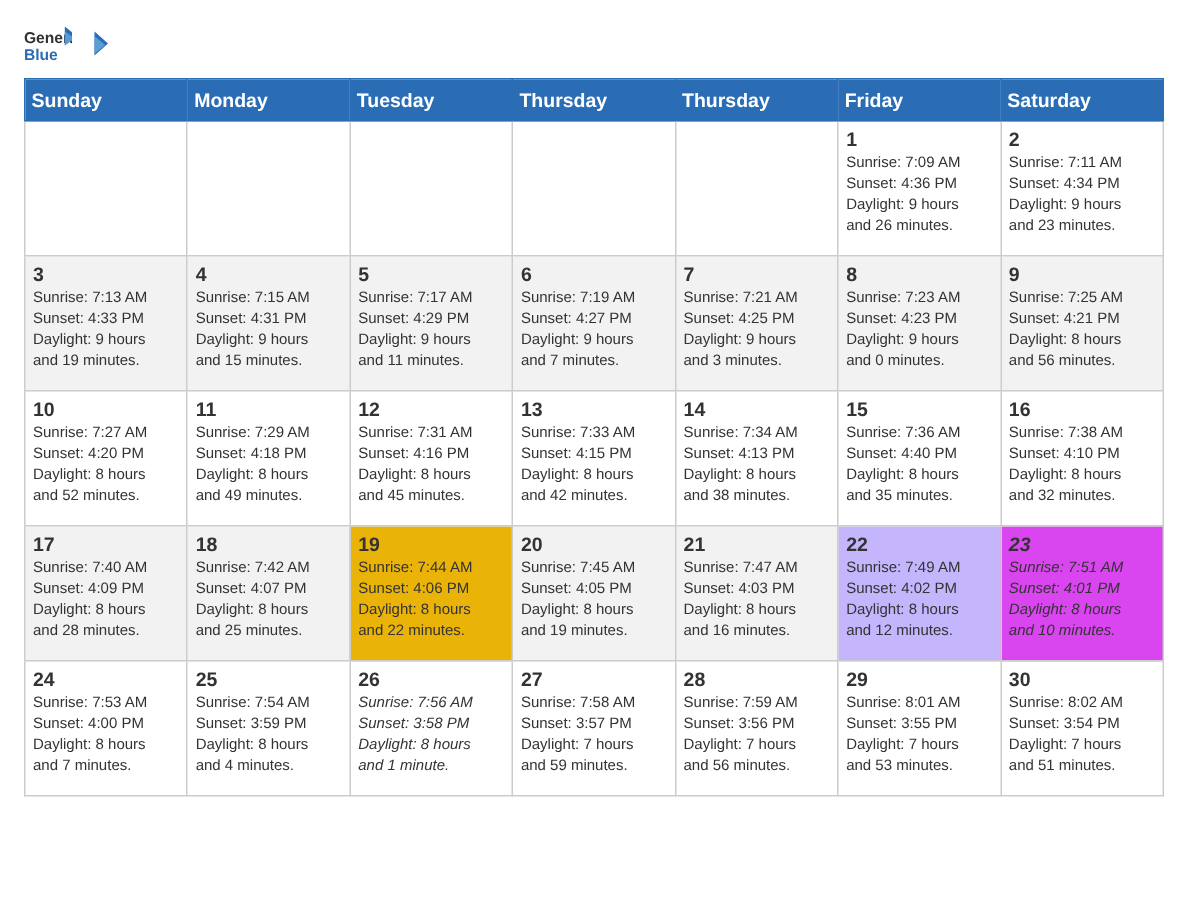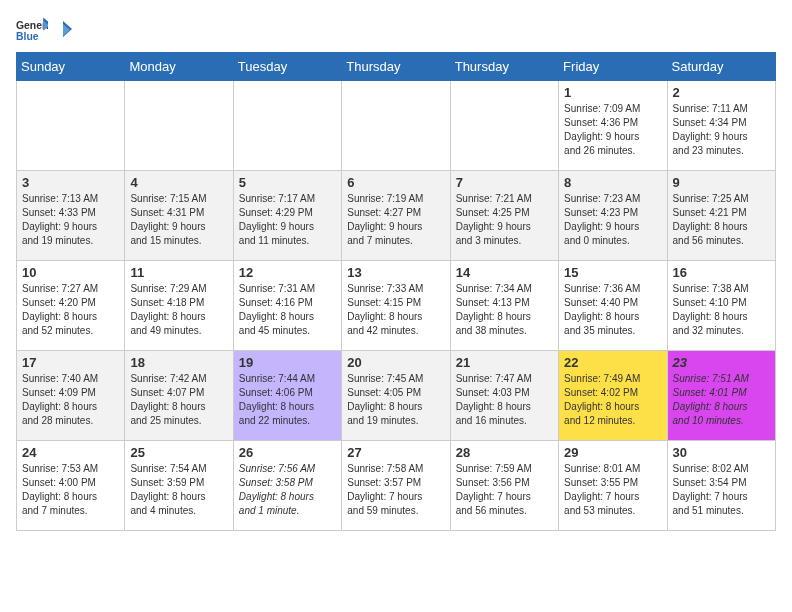--- a/index.html
+++ b/index.html
@@ -49,21 +49,21 @@
     }
     table {
       width: 100%;
       border-collapse: collapse;
       table-layout: fixed;
     }
     thead th {
       background-color: #2a6db5;
       color: #fff;
       font-size: 13px;
-      font-weight: normal;
+      font-weight: bold;
       padding: 6px 4px;
       text-align: left;
       border: 1px solid #2a6db5;
       margin-top: 17px;
     }
     tbody td {
       border: 1px solid #ccc;
       vertical-align: top;
       padding: 4px 5px;
       height: 90px;
@@ -261,42 +261,42 @@
 Daylight: 8 hours
 and 28 minutes.</div>
         </td>
         <td style="background: rgb(242, 242, 242);">
           <span class="day-number">18</span>
           <div class="day-info" style="white-space: pre-line;">Sunrise: 7:42 AM
 Sunset: 4:07 PM
 Daylight: 8 hours
 and 25 minutes.</div>
         </td>
-        <td style="background: #c4b5fd;">
+        <td style="background: #eab308;">
           <span class="day-number">19</span>
           <div class="day-info" style="white-space: pre-line;">Sunrise: 7:44 AM
 Sunset: 4:06 PM
 Daylight: 8 hours
 and 22 minutes.</div>
         </td>
         <td style="background: rgb(242, 242, 242);">
           <span class="day-number">20</span>
           <div class="day-info" style="white-space: pre-line;">Sunrise: 7:45 AM
 Sunset: 4:05 PM
 Daylight: 8 hours
 and 19 minutes.</div>
         </td>
         <td style="background: rgb(242, 242, 242);">
           <span class="day-number">21</span>
           <div class="day-info" style="white-space: pre-line;">Sunrise: 7:47 AM
 Sunset: 4:03 PM
 Daylight: 8 hours
 and 16 minutes.</div>
         </td>
-        <td style="background: #fde047;">
+        <td style="background: #c4b5fd;">
           <span class="day-number">22</span>
           <div class="day-info" style="white-space: pre-line;">Sunrise: 7:49 AM
 Sunset: 4:02 PM
 Daylight: 8 hours
 and 12 minutes.</div>
         </td>
         <td style="background: #d946ef; font-style: italic;">
           <span class="day-number">23</span>
           <div class="day-info" style="white-space: pre-line;">Sunrise: 7:51 AM
 Sunset: 4:01 PM

